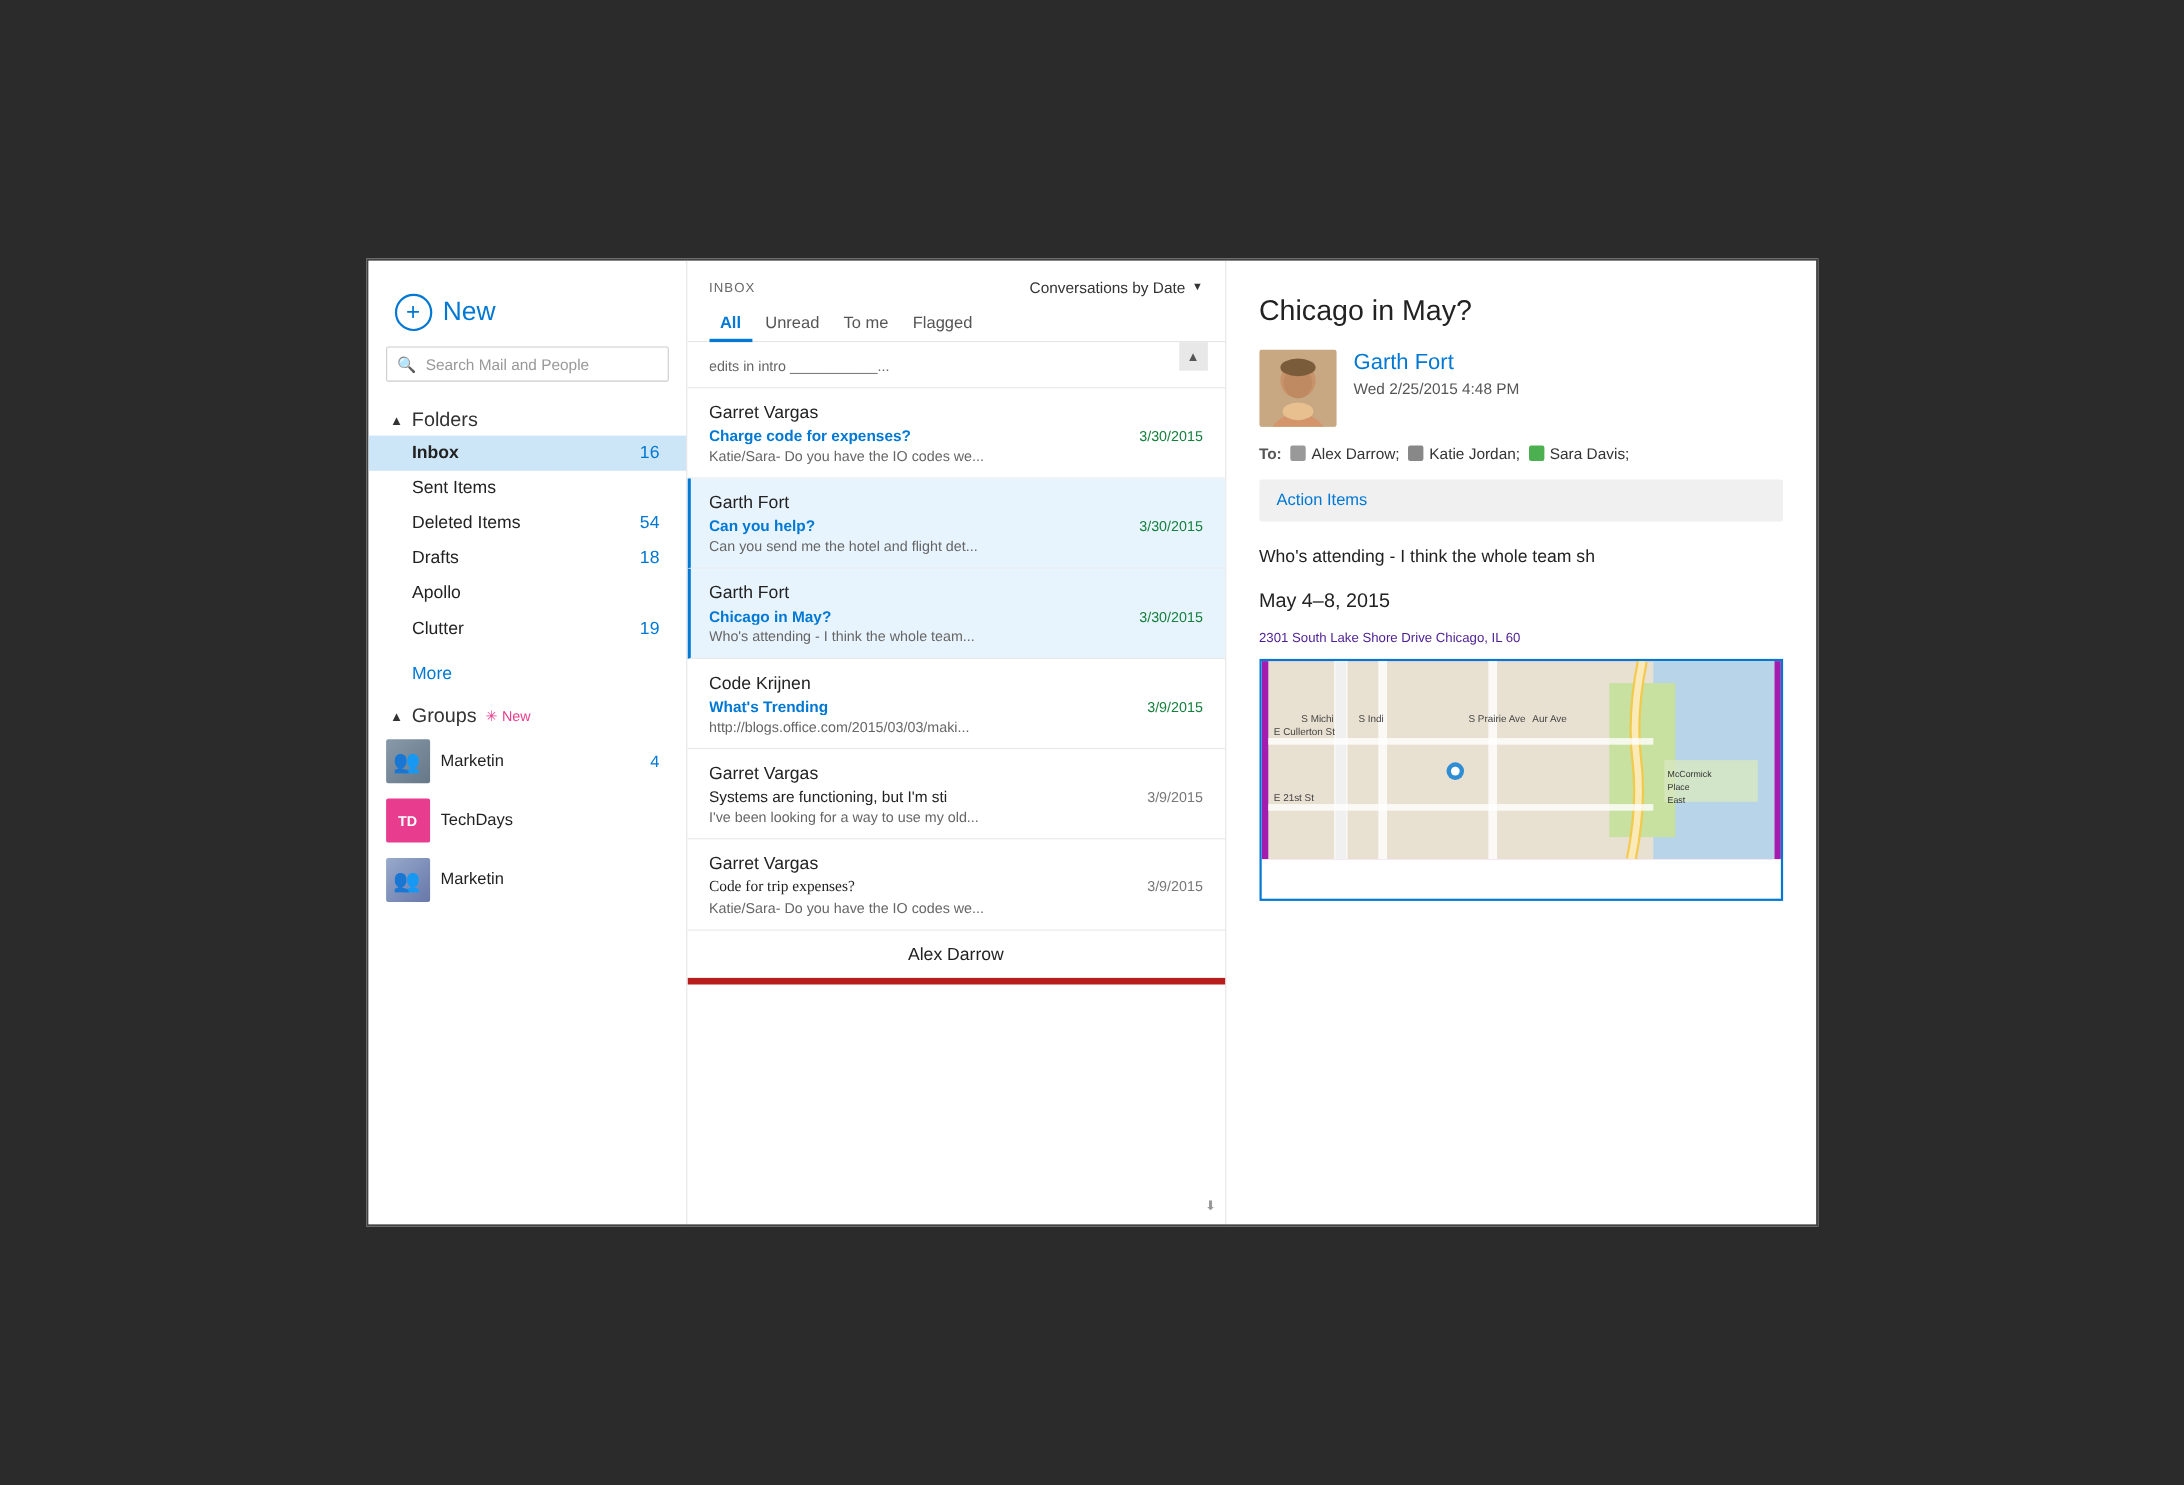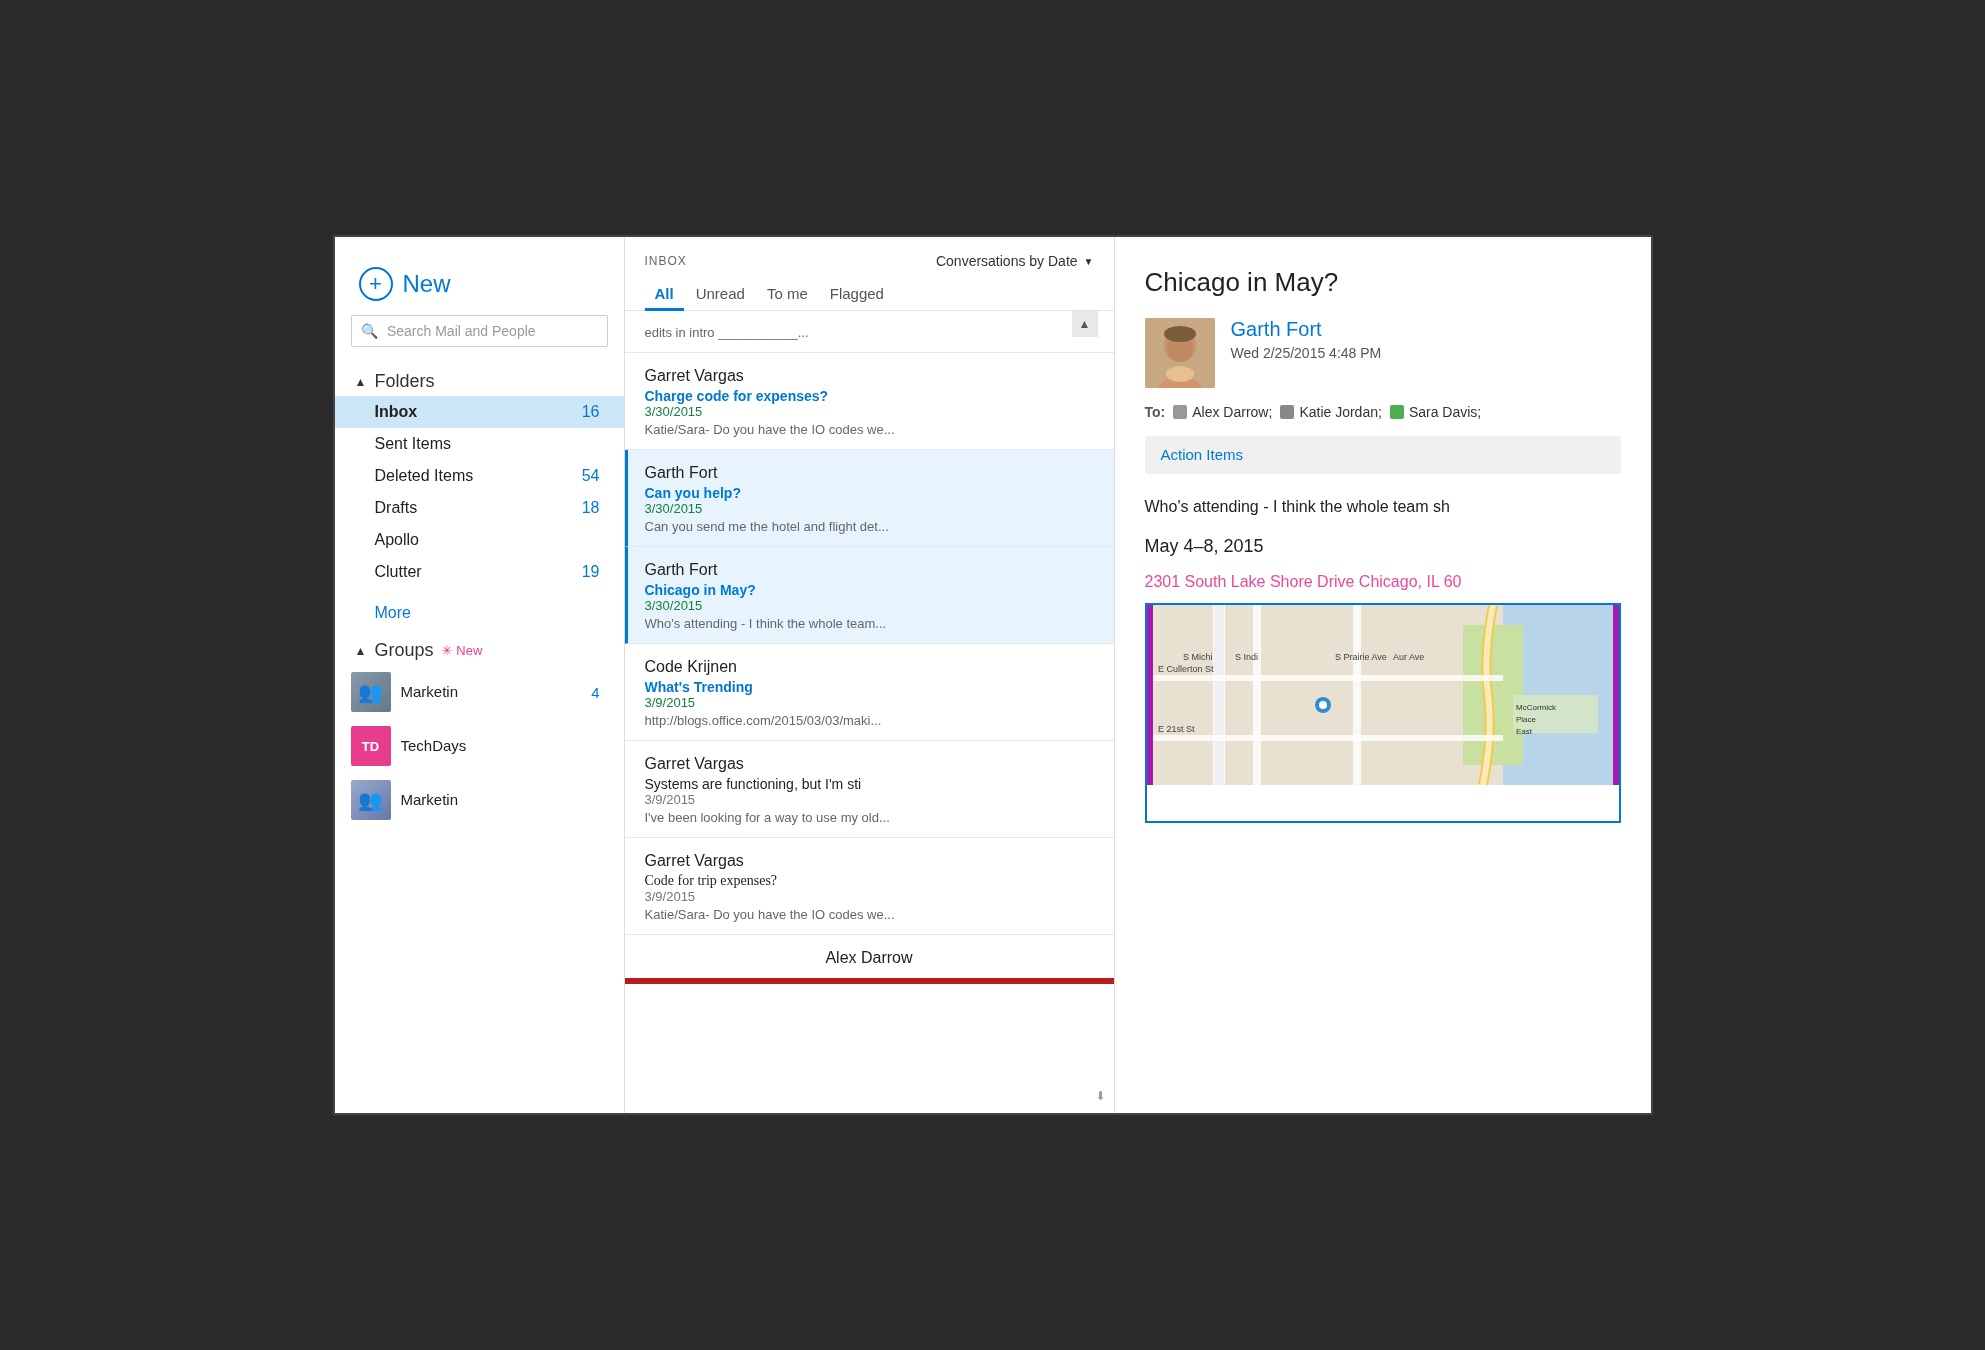--- a/index.html
+++ b/index.html
@@ -267,21 +267,20 @@
       font-size: 16px;
       color: #222;
       font-weight: 400;
       margin-bottom: 3px;
     }
     .mail-subject-row {
       display: flex;
       justify-content: space-between;
       align-items: baseline;
       margin-bottom: 3px;
-      flex-direction: column;
     }
     .mail-subject {
       font-size: 14px;
       color: #0078d4;
       font-weight: 600;
       flex: 1;
       overflow: hidden;
       text-overflow: ellipsis;
       white-space: nowrap;
       margin-right: 10px;
@@ -406,22 +405,22 @@
       line-height: 1.6;
       margin-bottom: 16px;
     }
     .email-date-info {
       font-size: 18px;
       color: #222;
       font-weight: 400;
       margin-bottom: 16px;
     }
     .map-link {
-      font-size: 16px;
-      color: #ec4899;
+      font-size: 12px;
+      color: #4c1d95;
       text-decoration: none;
       display: block;
       margin-bottom: 6px;
     }
     .bing-maps-container {
       border: 2px solid #0078d4;
       overflow: hidden;
       width: 100%;
       height: 220px;
       position: relative;

